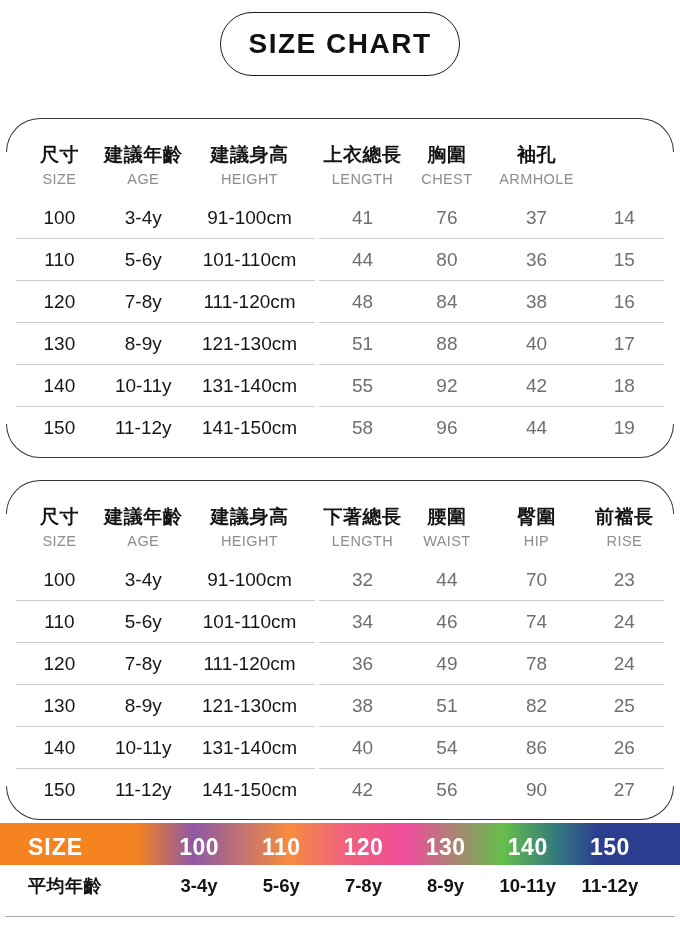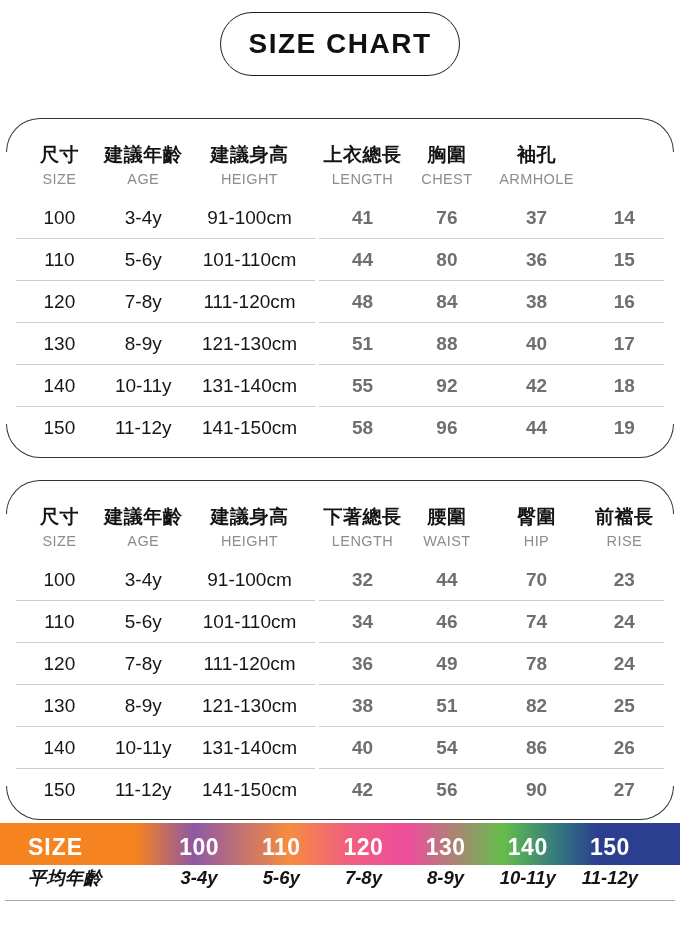--- a/index.html
+++ b/index.html
@@ -43,21 +43,21 @@
 
   .t-head{ margin-bottom:10px; }
   .hcell{ text-align:center; }
   .hcell .zh{ font-size:19px; font-weight:700; color:#141414; letter-spacing:0.5px; }
   .hcell .en{ font-size:14.5px; color:#8d8d8d; margin-top:3px; letter-spacing:0.4px; }
 
   .t-data .grp{ border-bottom:1px solid #cdcdcd; height:42px; }
   .t-data.last .grp{ border-bottom:none; }
   .cell{ text-align:center; font-size:19px; }
   .c-strong{ color:#161616; font-weight:500; }
-  .c-dim{ color:#6f6f6f; font-weight:700; }
+  .c-dim{ color:#6f6f6f; font-weight:400; }
 
   
   .legend{ margin-top:3px; }
   .legend-bar{
     height:42px;
     display:grid;
     grid-template-columns:130px repeat(6,1fr);
     align-items:center;
     padding:6px 29px 0 28px;
     color:#ffffff;
@@ -66,24 +66,23 @@
     
     background:linear-gradient(90deg,#F5831F,#2C3E90);
   }
   .legend-bar .lbl{ text-align:left; letter-spacing:1px; }
   .legend-bar .v{ text-align:center; letter-spacing:0.5px; }
   .legend-rows{ margin:0 5px; }
   .legend-row{
     display:grid;
     grid-template-columns:130px repeat(6,1fr);
     align-items:center;
-    height:36px;
+    height:52px;
     padding:0 24px 10px 23px;
     border-bottom:1px solid #a8a8a8;
-    font-style:italic;
   }
   .legend-row .lbl{ font-size:18px; font-weight:700; color:#141414; letter-spacing:0.5px; }
   .legend-row .v{ text-align:center; font-size:18.5px; font-weight:600; color:#141414; }
 </style>
 </head>
 <body>
 
 <div id="page">
 
   <div class="title-pill">SIZE CHART</div>

